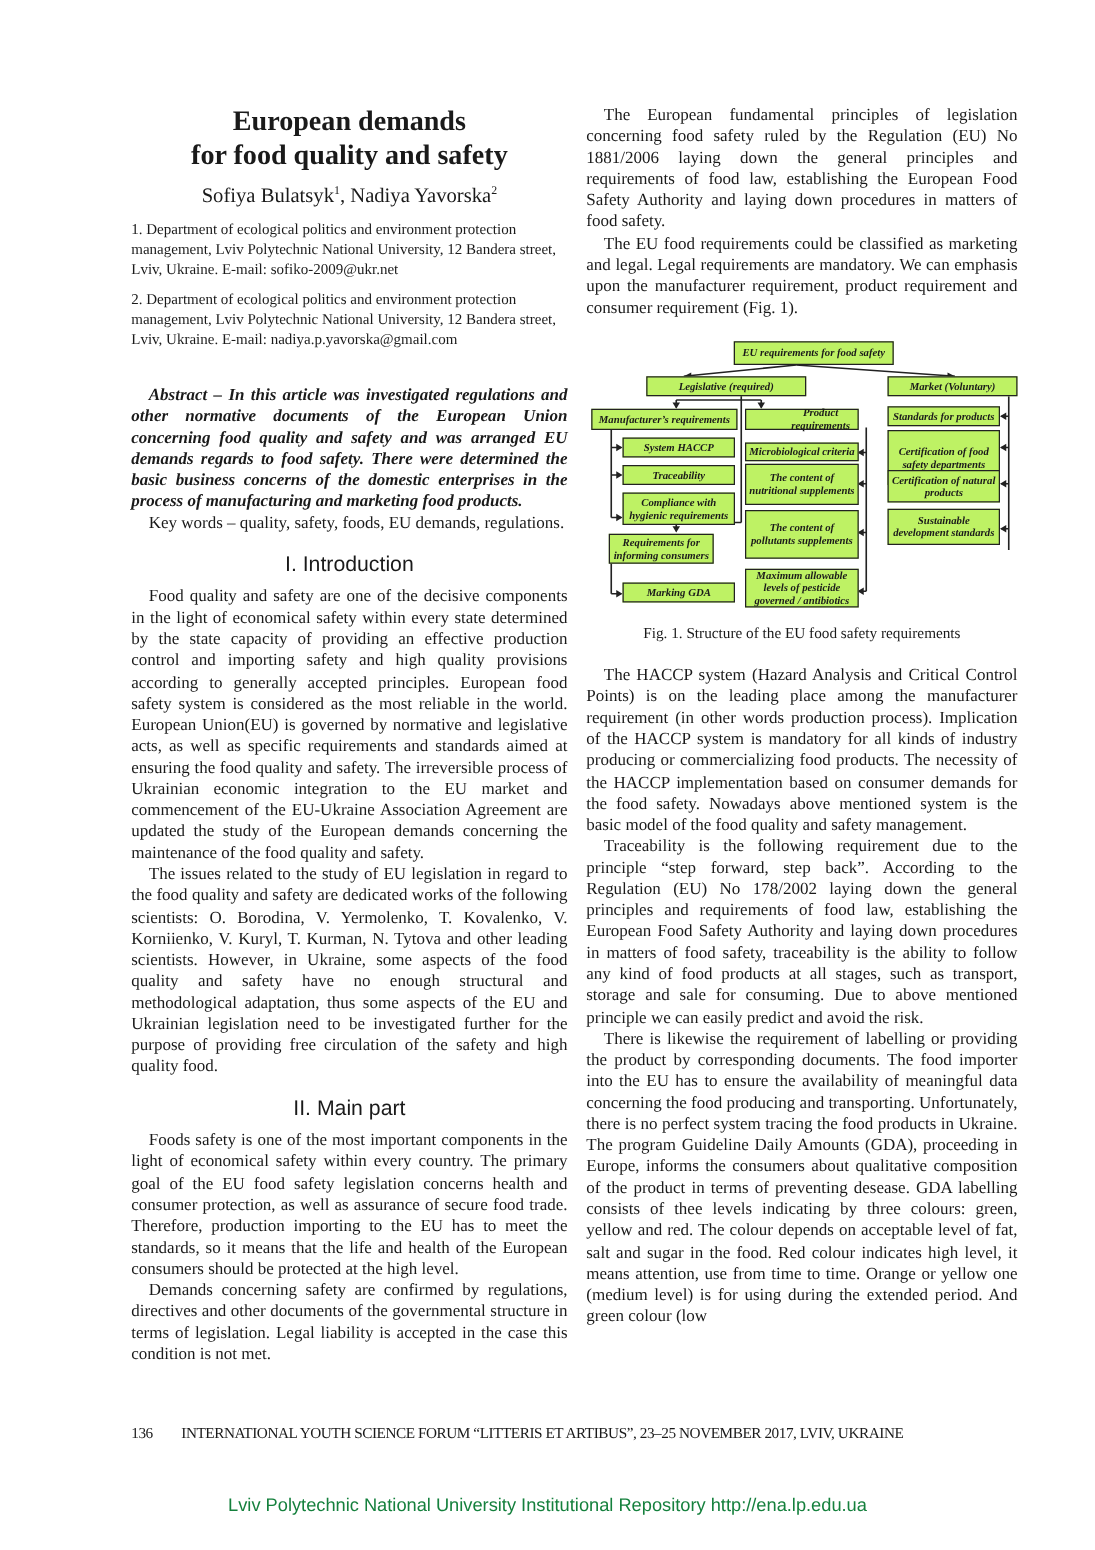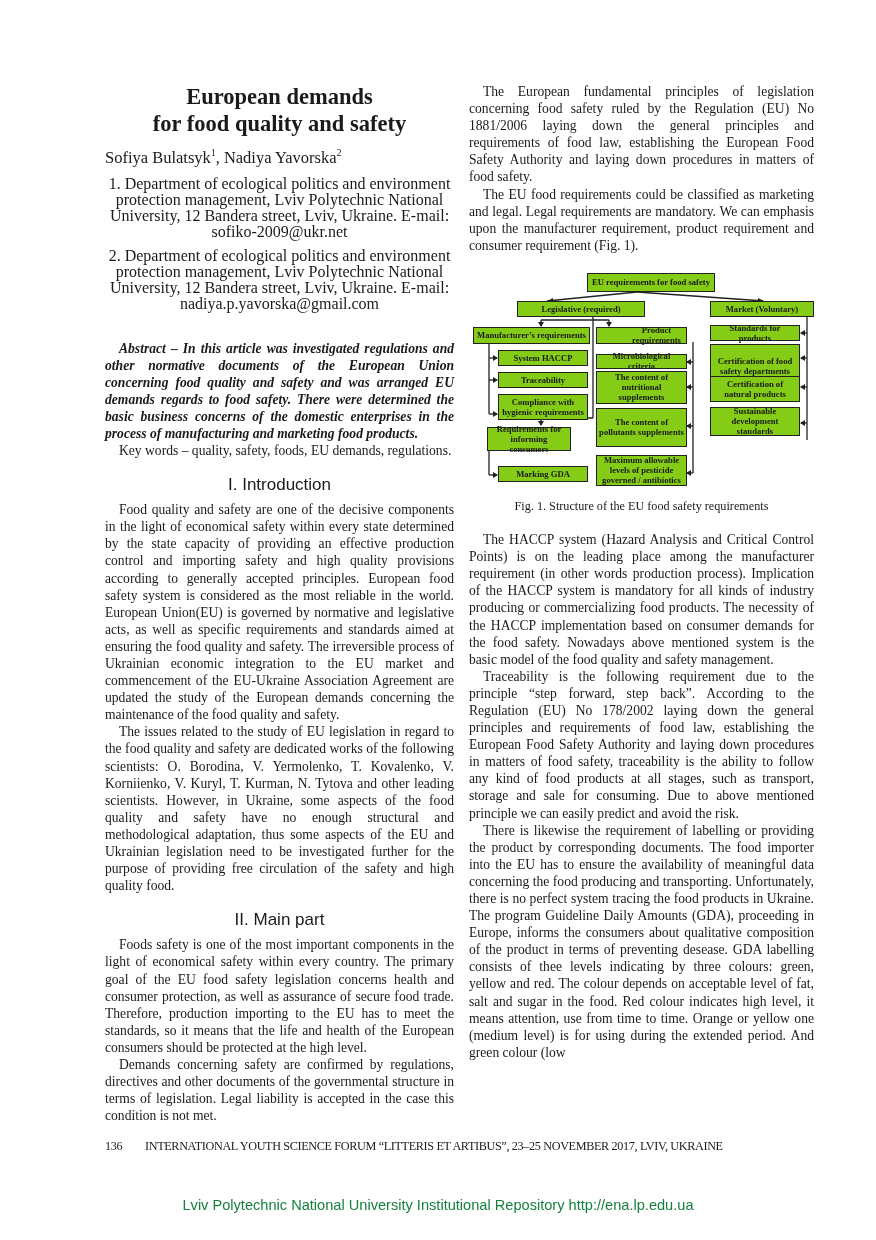--- a/index.html
+++ b/index.html
@@ -4,28 +4,28 @@
   <style>
     html, body { margin: 0; padding: 0; background: #ffffff; }
     body { width: 876px; height: 1240px; position: relative; overflow: hidden; color: #1a1a1a;
       font-family: "Liberation Serif", "DejaVu Serif", serif; }
     .col { position: absolute; top: 83px; width: 349px; font-size: 13.6px; line-height: 17.1px; }
     .col-left { left: 105px; }
     .col-right { left: 469px; width: 345px; }
     p { margin: 0; text-align: justify; }
     .indent { text-indent: 14px; }
     .title { font-weight: bold; font-size: 22.5px; line-height: 27px; text-align: center; margin: 0; }
-    .authors { font-size: 16.5px; margin-top: 6px; line-height: 20px; }
+    .authors { font-size: 16.5px; text-align: center; margin-top: 6px; line-height: 20px; }
     .authors sup { font-size: 9.5px; }
-    .affil { text-align: center; font-size: 16px; line-height: 16px; margin-top: 8px; }
+    .affil { font-size: 12px; line-height: 16px; margin-top: 8px; }
     .abstract { font-weight: bold; font-style: italic; margin-top: 28px; }
     .heading { font-family: "Liberation Sans", "DejaVu Sans", sans-serif; font-size: 17px; text-align: center; margin: 16px 0 6px 0; font-weight: normal; line-height: 20px; }
     .fig { position: relative; width: 345px; height: 216px; margin-top: 16px; }
-    .box { position: absolute; border: 1.4px solid #222; background: #84cc16; font-weight: bold; font-size: 8.6px; line-height: 10px;
-      display: flex; align-items: center; justify-content: center; text-align: center; box-sizing: border-box; padding: 0 2px; }
+    .box { position: absolute; border: 1.4px solid #222; background: #bef264; font-weight: bold; font-size: 8.6px; line-height: 10px;
+      display: flex; align-items: center; justify-content: center; text-align: center; box-sizing: border-box; padding: 0 2px; font-style: italic; }
     .fig svg { position: absolute; left: 0; top: 0; }
     .caption { text-align: center; font-size: 12.2px; margin-top: 12px; margin-bottom: 16px; }
     .footer { position: absolute; left: 105px; top: 1139px; font-size: 12.2px; letter-spacing: -0.35px; white-space: nowrap; }
     .footer .pg { display: inline-block; width: 40px; }
     .repo { position: absolute; top: 1197px; left: 0; width: 876px; text-align: center; font-family: "Liberation Sans", "DejaVu Sans", sans-serif;
       font-size: 14.6px; color: #15803d; }
   </style>
 </head>
 <body>
 

